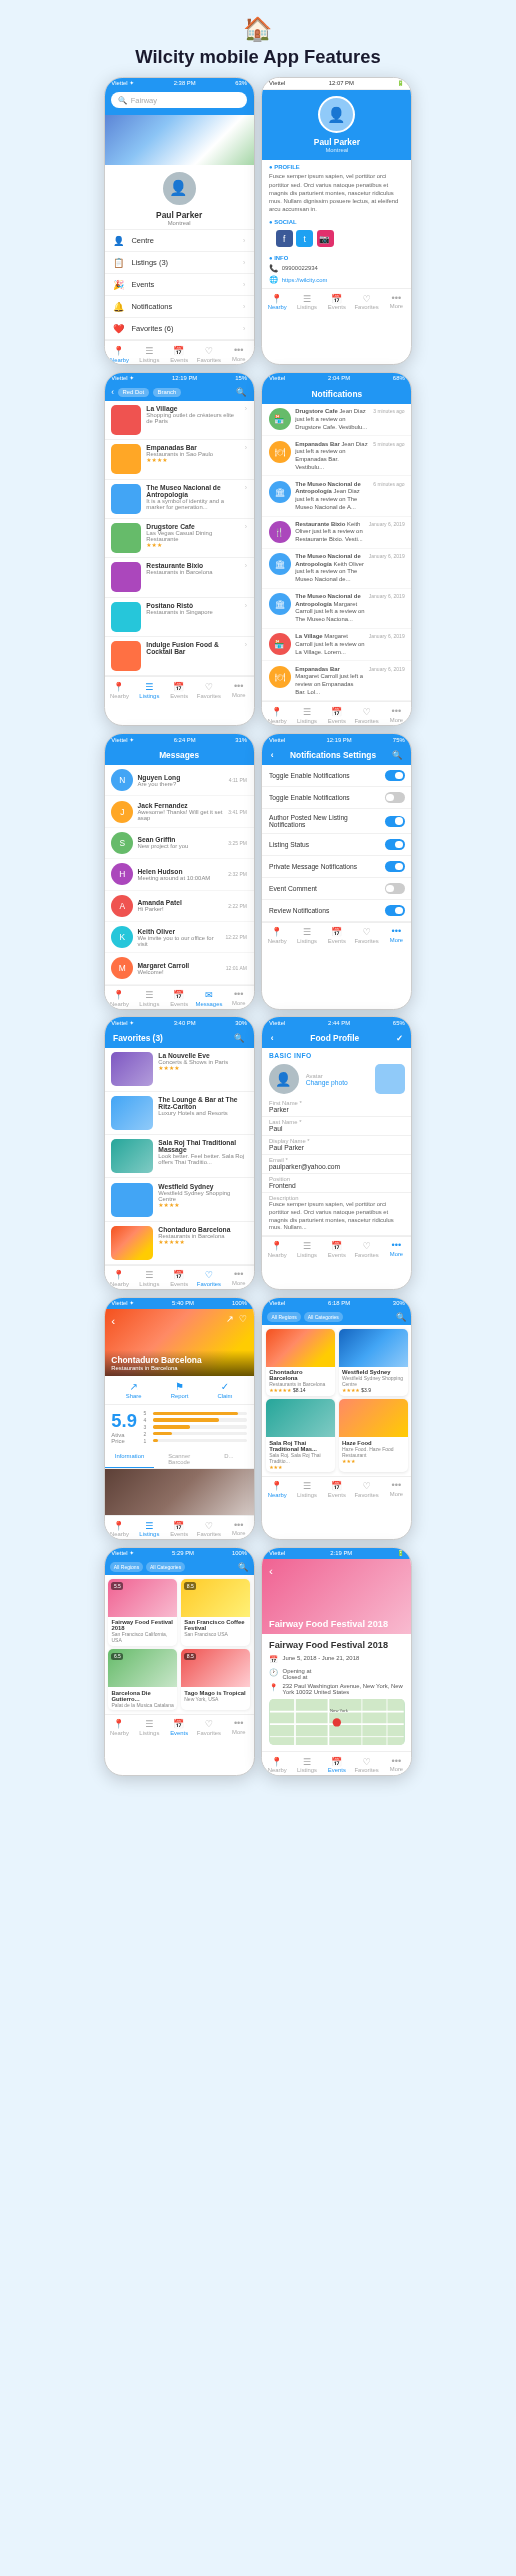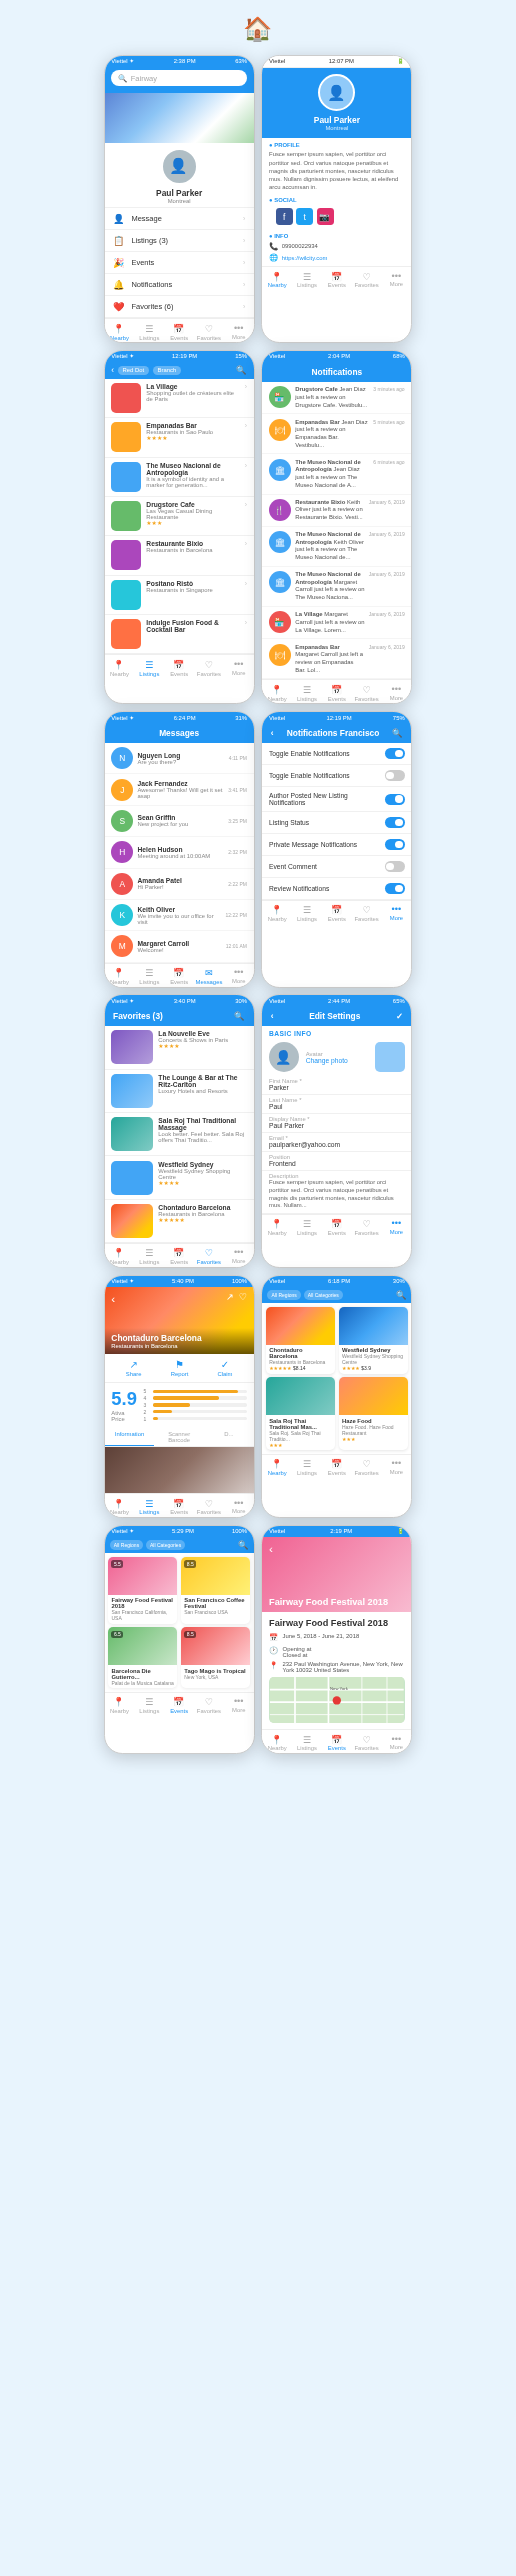--- a/index.html
+++ b/index.html
@@ -470,20 +470,21 @@
       color: #fff;
     }
 
     .stars { color: #f4a51e; font-size: 5.9px; }
   </style>
 </head>
 <body>
 
 <div class="page-header">
   <div class="logo">🏠</div>
+  <h1 class="page-title">Wilcity mobile App Features</h1>
 </div>
 
 <div class="row">
 
   <div class="phone">
     <div class="phone-status">
       <span>Viettel ✦</span>
       <span>2:38 PM</span>
       <span>63%</span>
     </div>
@@ -498,21 +499,21 @@
 
     <div style="text-align:center;padding:5px 0 3.4px;background:#fff;border-bottom:0.8px solid #f0f0f0;">
       <div class="profile-avatar">👤</div>
       <div class="profile-name">Paul Parker</div>
       <div class="profile-sub">Montreal</div>
     </div>
 
     <div>
       <div class="menu-item">
         <span class="icon">👤</span>
-        <span>Message</span>
+        <span>Centre</span>
         <span class="chevron">›</span>
       </div>
       <div class="menu-item">
         <span class="icon">📋</span>
         <span>Listings (3)</span>
         <span class="chevron">›</span>
       </div>
       <div class="menu-item">
         <span class="icon">🎉</span>
         <span>Events</span>
@@ -899,21 +900,21 @@
   </div>
 
   <div class="phone">
     <div class="phone-status">
       <span>Viettel</span>
       <span>12:19 PM</span>
       <span>75%</span>
     </div>
     <div class="settings-header">
       <span>‹</span>
-      <span>Notifications Francisco</span>
+      <span>Notifications Settings</span>
       <span>🔍</span>
     </div>
     <div>
       <div class="toggle-item">
         <span class="toggle-label">Toggle Enable Notifications</span>
         <div class="toggle"></div>
       </div>
       <div class="toggle-item">
         <span class="toggle-label">Toggle Enable Notifications</span>
         <div class="toggle off"></div>
@@ -1042,21 +1043,21 @@
   </div>
 
   <div class="phone">
     <div class="phone-status">
       <span>Viettel</span>
       <span>2:44 PM</span>
       <span>65%</span>
     </div>
     <div class="edit-header">
       <span>‹</span>
-      <span>Edit Settings</span>
+      <span>Food Profile</span>
       <span>✓</span>
     </div>
     <div style="overflow-y:auto;max-height:235px;">
       <div class="form-section-title">Basic Info</div>
       <div style="display:flex;padding:3.4px 6.7px;gap:6.7px;align-items:center;">
         <div style="width:30px;height:30px;border-radius:50%;background:#b0bec5;display:flex;align-items:center;justify-content:center;font-size:13.4px;">👤</div>
         <div>
           <div class="form-label">Avatar</div>
           <div class="form-value" style="color:#2196f3;">Change photo</div>
         </div>

